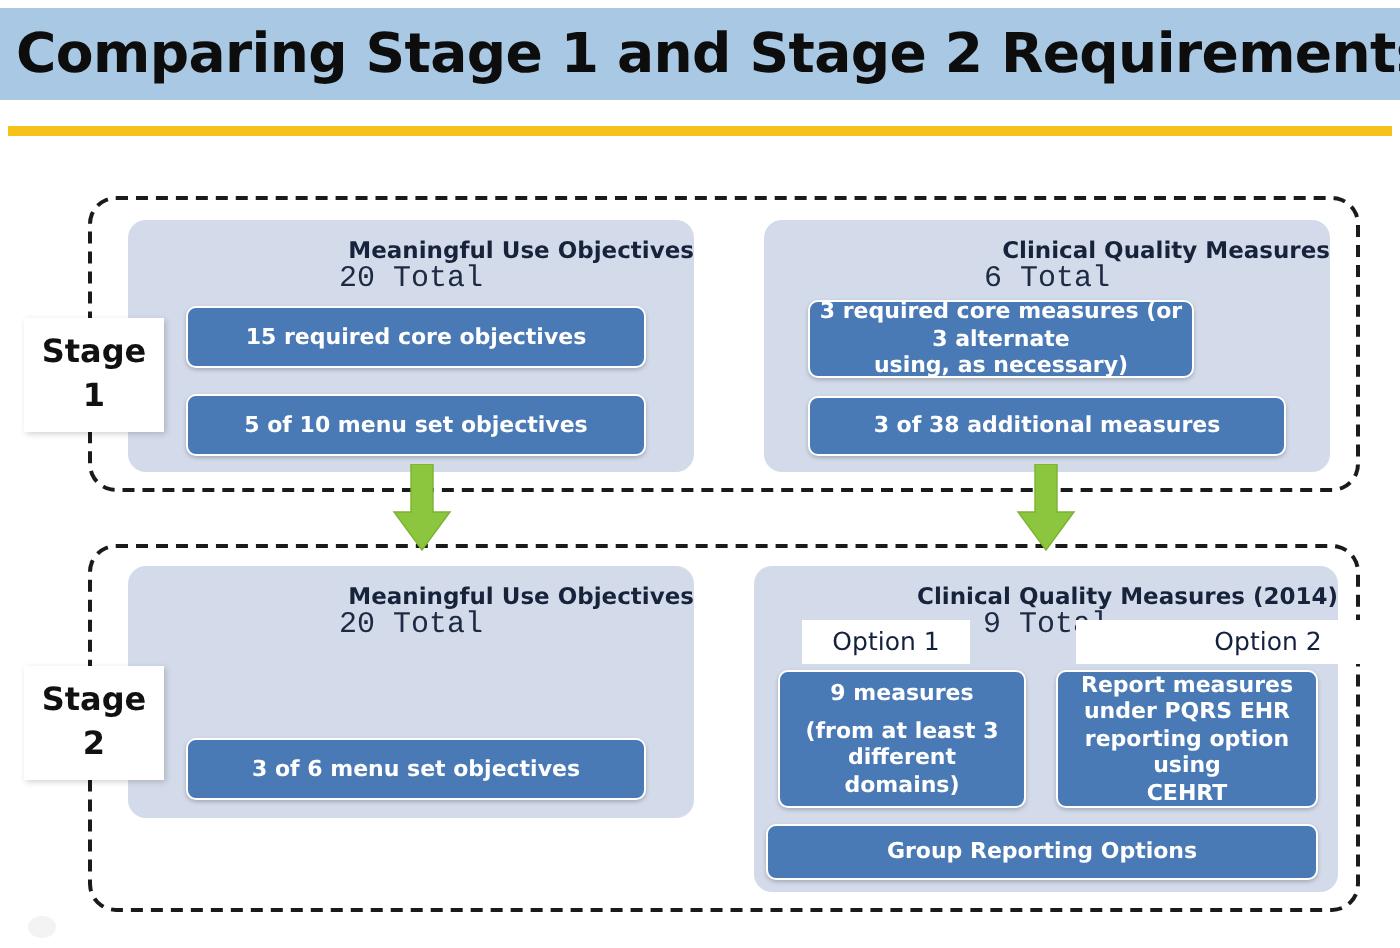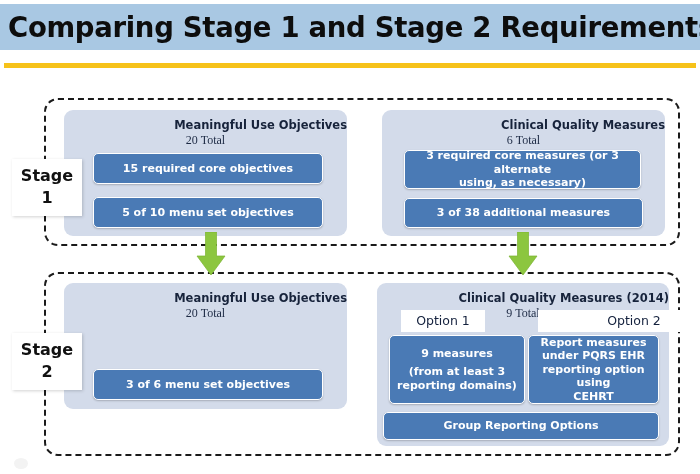--- a/index.html
+++ b/index.html
@@ -95,22 +95,22 @@
     color: #17233b;
     font-family: "DejaVu Sans", sans-serif;
     font-weight: bold;
     font-size: 11.5px;
     line-height: 14px;
     padding-top: 8px;
   }
   .panel-sub {
     text-align: center;
     color: #1d2a44;
-    font-family: Liberation Serif, serif;
-    font-size: 12px;
+    font-family: Liberation Mono, monospace;
+    font-size: 15px;
     line-height: 14px;
     padding-top: 1px;
   }
 
   
   .bluebox {
     position: absolute;
     background: #4a7ab5;
     border: 1.6px solid #ffffff;
     border-radius: 5px;
@@ -126,27 +126,27 @@
     text-align: center;
     box-shadow: 0 1px 2px rgba(0,0,0,0.22);
     z-index: 3;
     padding: 2px 4px;
   }
 
   
   #s1l-box1 { left: 93px;  top: 153px; width: 230px; height: 31px; }
   #s1l-box2 { left: 93px;  top: 197px; width: 230px; height: 31px; }
   
-  #s1r-box1 { left: 404px; top: 150px; width: 237px; height: 39px; }
+  #s1r-box1 { left: 404px; top: 150px; width: 193px; height: 39px; }
   #s1r-box2 { left: 404px; top: 198px; width: 239px; height: 30px; }
   
   #s2l-box1 { left: 93px;  top: 325px; width: 230px; height: 31px; }
   #s2l-box2 { left: 93px;  top: 369px; width: 230px; height: 31px; }
   
-  #s2r-opt1-box { left: 389px; top: 335px; width: 136px; height: 69px; text-align: center; }
+  #s2r-opt1-box { left: 389px; top: 335px; width: 124px; height: 69px; text-align: center; }
   #s2r-opt2-box { left: 528px; top: 335px; width: 131px; height: 69px; }
   #s2r-group    { left: 383px; top: 412px; width: 276px; height: 28px; }
 
   .bluebox .line { display: block; }
   .bluebox .gap  { display: block; height: 5px; }
 
   
   .option-tab {
     position: absolute;
     background: #ffffff;
@@ -258,21 +258,21 @@
   </div>
   <div id="opt2-tab" class="option-tab">
     <span>Option 2</span>
   </div>
 
   <div id="s2r-opt1-box" class="bluebox">
     <span>
       <span class="line">9 measures</span>
       <span class="gap"></span>
       <span class="line">(from at least 3</span>
-      <span class="line">reporting domains)</span>
+      <span class="line">different domains)</span>
     </span>
   </div>
 
   <div id="s2r-opt2-box" class="bluebox">
     <span>
       <span class="line">Report measures</span>
       <span class="line">under PQRS EHR</span>
       <span class="line">reporting option using</span>
       <span class="line">CEHRT</span>
     </span>

